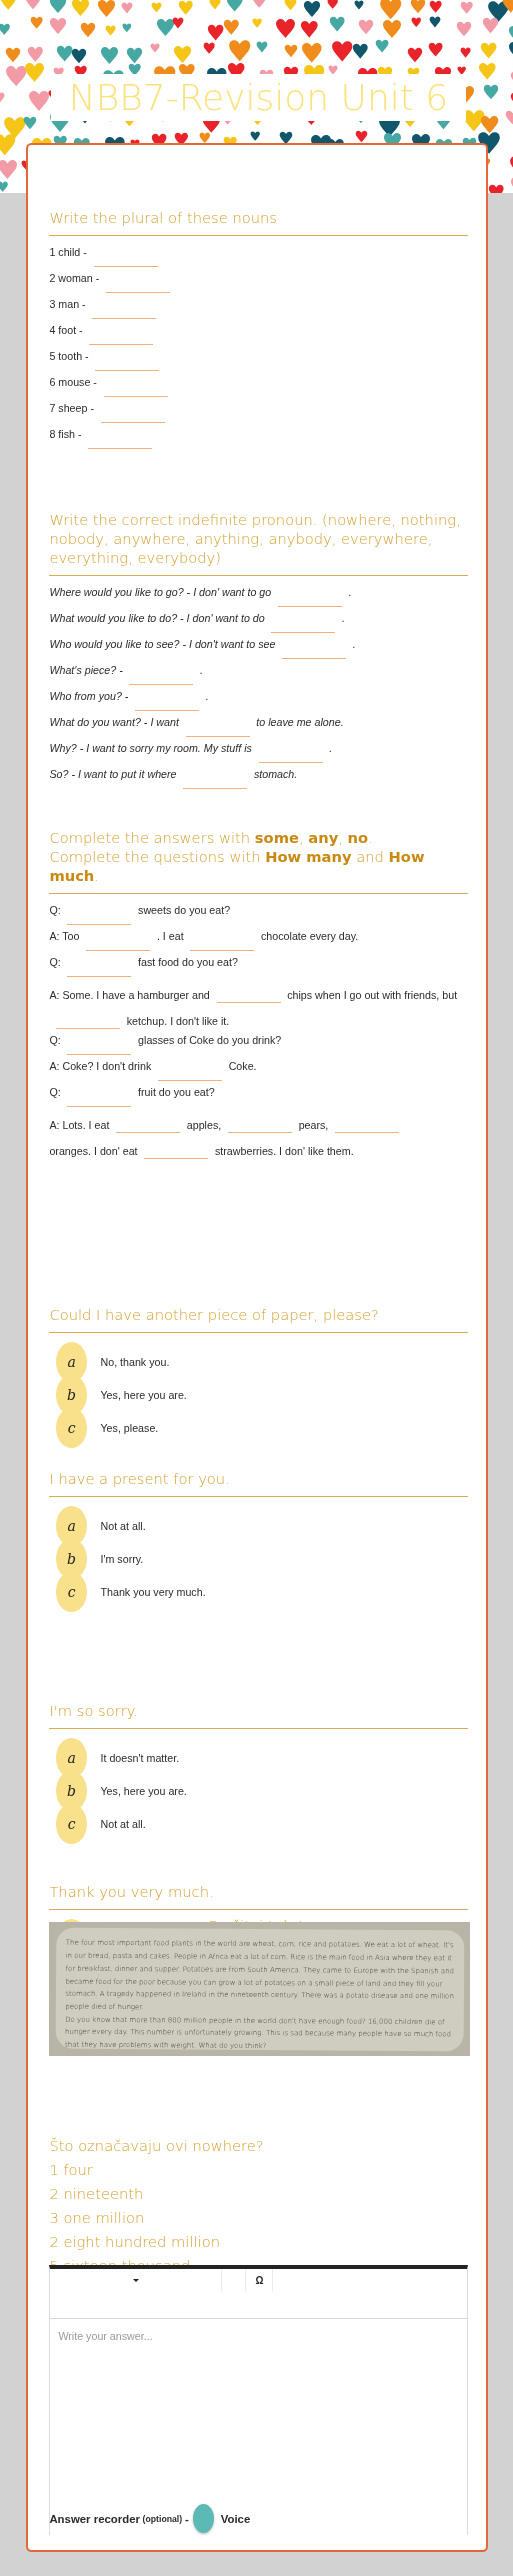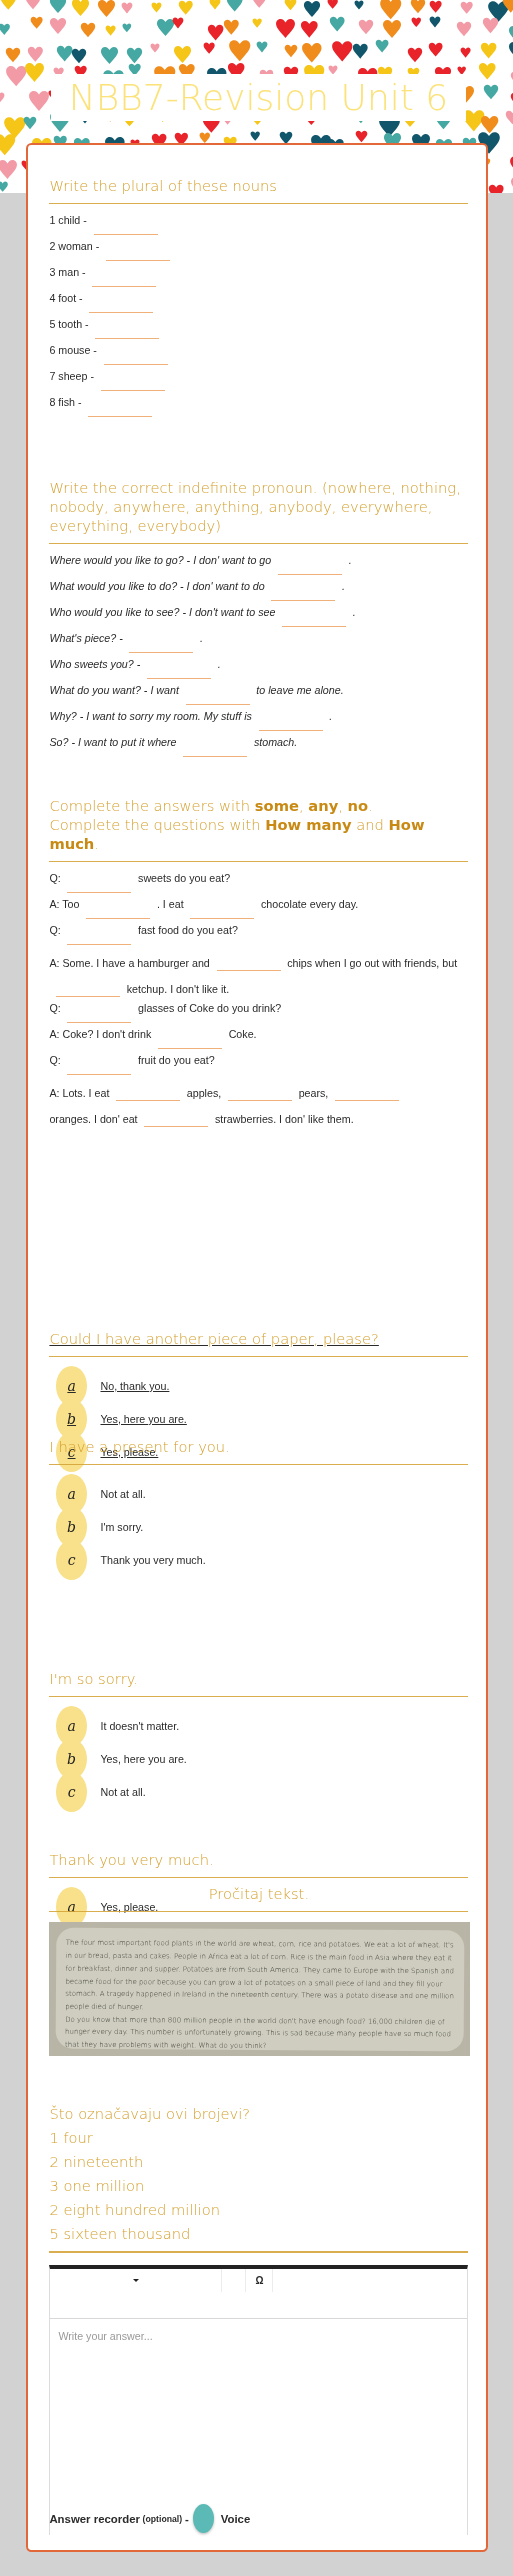--- a/index.html
+++ b/index.html
@@ -26,21 +26,21 @@
   }
   .page-title {
     font-family: "DejaVu Sans", sans-serif; font-weight: 200;
     font-size: 36px; color: #fbe27a; letter-spacing: 0px; white-space: nowrap;
   }
   .card {
     position: absolute; left: 26px; top: 143px; width: 462px; height: 2409px;
     background: #ffffff; border: 2px solid #e2683a; border-radius: 5.4px;
   }
   .section {
-    position: absolute; left: 21.4px; width: 419px;
+    position: absolute; left: 21.4px; width: 419px; margin-top: 32px;
   }
   .sec-title {
     font-family: "DejaVu Sans", sans-serif; font-weight: 300;
     font-size: 14.7px; color: #d4a02f; line-height: 19px;
   }
   .sec-title b { font-weight: 700; color: #c98a14; }
   .sec-rule { height: 1.3px; background: #d4a02f; margin-top: 8px; opacity: .85; }
   .line { font-size: 10.7px; line-height: 13.4px; color: #2b2b2b; display: flex; align-items: flex-start; flex-wrap: wrap; }
   .line.italic { font-style: italic; }
   .blank {
@@ -1106,21 +1106,21 @@
           <span>Who would you like to see? - I don't want to see</span>
           <span class="blank"></span>
           <span>.</span>
         </div>
         <div class="line italic">
           <span>What's piece? -</span>
           <span class="blank"></span>
           <span>.</span>
         </div>
         <div class="line italic">
-          <span>Who sweets you? -</span>
+          <span>Who from you? -</span>
           <span class="blank"></span>
           <span>.</span>
         </div>
         <div class="line italic">
           <span>What do you want? - I want</span>
           <span class="blank"></span>
           <span>to leave me alone.</span>
         </div>
         <div class="line italic">
           <span>Why? - I want to sorry my room. My stuff is</span>
@@ -1191,21 +1191,21 @@
           <span>pears,</span>
           <span class="blank"></span>
           <span>oranges. I don' eat</span>
           <span class="blank"></span>
           <span>strawberries. I don' like them.</span>
         </div>
     </div>
   </div>
 
   <div id="mc-container">
-      <div class="section" style="top: 1184px; text-decoration: underline;">
+      <div class="section" style="top: 1128px;">
         <div class="sec-title">Could I have another piece of paper, please?</div>
         <div class="sec-rule"></div>
         <div class="choices">
           <div class="choice">
             <span class="choice-badge">a</span>
             <span class="choice-text">No, thank you.</span>
           </div>
           <div class="choice">
             <span class="choice-badge">b</span>
             <span class="choice-text">Yes, here you are.</span>
@@ -1277,21 +1277,21 @@
     <div class="sec-rule"></div>
   </div>
   <div class="reading">
     <div class="reading-inner">
       <span>The four most important food plants in the world are wheat, corn, rice and potatoes. We eat a lot of wheat. It's in our bread, pasta and cakes. People in Africa eat a lot of corn. Rice is the main food in Asia where they eat it for breakfast, dinner and supper. Potatoes are from South America. They came to Europe with the Spanish and became food for the poor because you can grow a lot of potatoes on a small piece of land and they fill your stomach. A tragedy happened in Ireland in the nineteenth century. There was a potato disease and one million people died of hunger.</span><br>
       <span>Do you know that more than 800 million people in the world don't have enough food? 16,000 children die of hunger every day. This number is unfortunately growing. This is sad because many people have so much food that they have problems with weight. What do you think?</span>
     </div>
   </div>
 
   <div class="section numbers" style="top:1957px">
-    <div class="sec-title">Što označavaju ovi brojevi?</div>
+    <div class="sec-title">Što označavaju ovi nowhere?</div>
     <div id="num-list">
         <div class="num-item">1 four</div>
         <div class="num-item">2 nineteenth</div>
         <div class="num-item">3 one million</div>
         <div class="num-item">2 eight hundred million</div>
         <div class="num-item">5 sixteen thousand</div>
       </div>
     <div class="sec-rule" style="margin-top:5.4px"></div>
     <div class="hint">Napiši odgovore.</div>
   </div>

